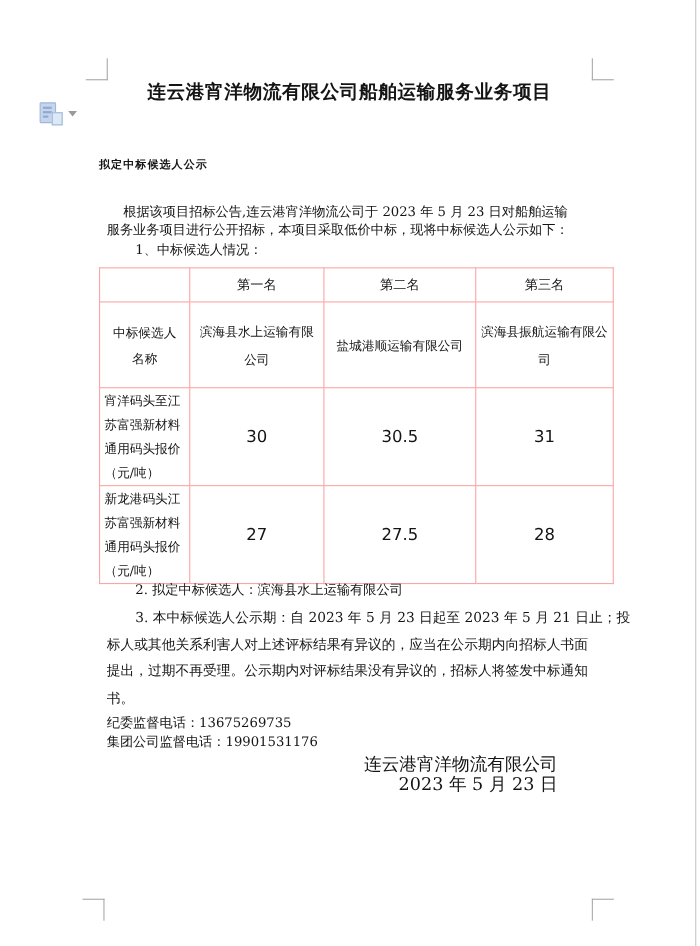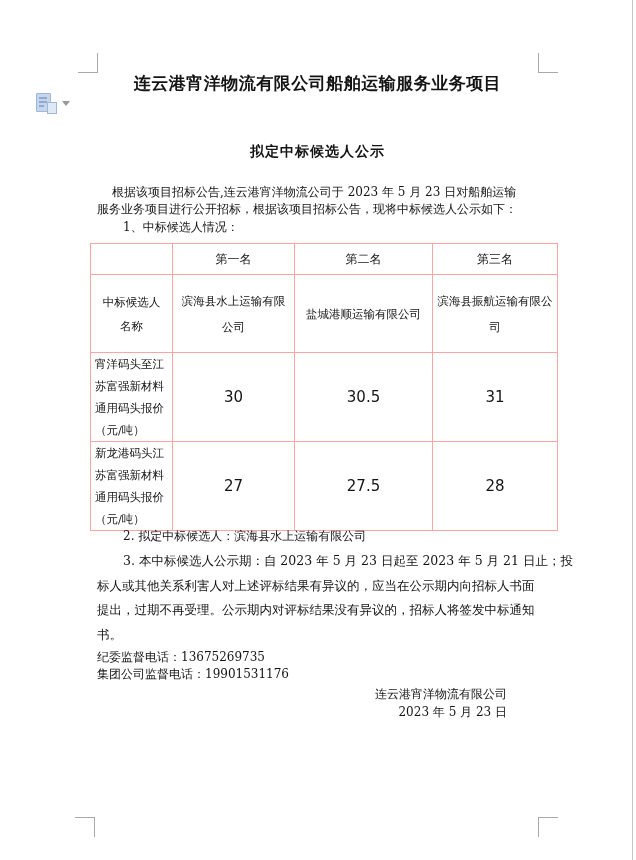--- a/index.html
+++ b/index.html
@@ -47,21 +47,21 @@
   }
 
   
   .doc-title {
     position: absolute; left: 90px; top: 72px; width: 455px;
     text-align: center; font-size: 17px; font-weight: bold; letter-spacing: 0.5px;
     white-space: nowrap;
   }
   .doc-subtitle {
     position: absolute; left: 90px; top: 143px; width: 455px;
-    text-align: center; font-size: 14px; font-weight: bold; letter-spacing: 1px;
+    text-align: left; font-size: 10px; font-weight: bold; letter-spacing: 1px;
   }
   .intro { position: absolute; left: 97px; top: 184px; width: 445px; font-size: 12px; line-height: 16.5px; }
   .intro .l1 { text-indent: 15px; white-space: nowrap; }
   .item1 { position: absolute; left: 123px; top: 219px; font-size: 12px; }
 
   
   table.bid { position: absolute; left: 90px; top: 243px; border-collapse: collapse; table-layout: fixed; }
   table.bid td { border: 1px solid #fca5a5; padding: 0 4px; overflow: hidden; }
   table.bid td:nth-child(1) { width: 73px; }
   table.bid td:nth-child(2) { width: 113px; }
@@ -77,21 +77,21 @@
   .route     { text-align: left;   vertical-align: middle; font-size: 11.5px; line-height: 22px; padding: 0 3px; }
   .val       { text-align: center; vertical-align: middle; font-size: 15px;
                font-family: "DejaVu Sans", "Liberation Sans", sans-serif; }
 
   
   .item2 { position: absolute; left: 123px; top: 528px; font-size: 12px; white-space: nowrap; }
   .item3 { position: absolute; left: 97px; top: 549px; width: 446px; font-size: 12.5px; line-height: 24.5px; }
   .item3 .l1 { text-indent: 26px; white-space: nowrap; }
   .item3 div { white-space: nowrap; }
   .phones { position: absolute; left: 97px; top: 649px; font-size: 12px; line-height: 16.5px; }
-  .signature { position: absolute; left: 97px; top: 686px; width: 410px; text-align: right; font-size: 12px; line-height: 17.5px; }
+  .signature { position: absolute; left: 97px; top: 686px; width: 410px; text-align: right; font-size: 16px; line-height: 17.5px; }
 </style>
 </head>
 <body>
 
 <div id="doc">
 
   <div class="page-edge-right"></div>
   <div class="crop tl"></div>
   <div class="crop tr"></div>
   <div class="crop bl"></div>
@@ -105,21 +105,21 @@
       <div class="minipage"></div>
     </div>
     <div class="drop-arrow"></div>
   </div>
 
   <div class="doc-title">连云港宵洋物流有限公司船舶运输服务业务项目</div>
   <div class="doc-subtitle">拟定中标候选人公示</div>
 
   <div class="intro">
     <div class="l1">根据该项目招标公告,连云港宵洋物流公司于 2023 年 5 月 23 日对船舶运输</div>
-    <div class="l2">服务业务项目进行公开招标，根据该项目招标公告，现将中标候选人公示如下：</div>
+    <div class="l2">服务业务项目进行公开招标，本项目采取低价中标，现将中标候选人公示如下：</div>
   </div>
   <div class="item1">1、中标候选人情况：</div>
 
   <table class="bid">
     <tbody>
         <tr>
       <td class="th-cell"></td>
       <td class="th-cell">第一名</td>
       <td class="th-cell">第二名</td>
       <td class="th-cell">第三名</td>

